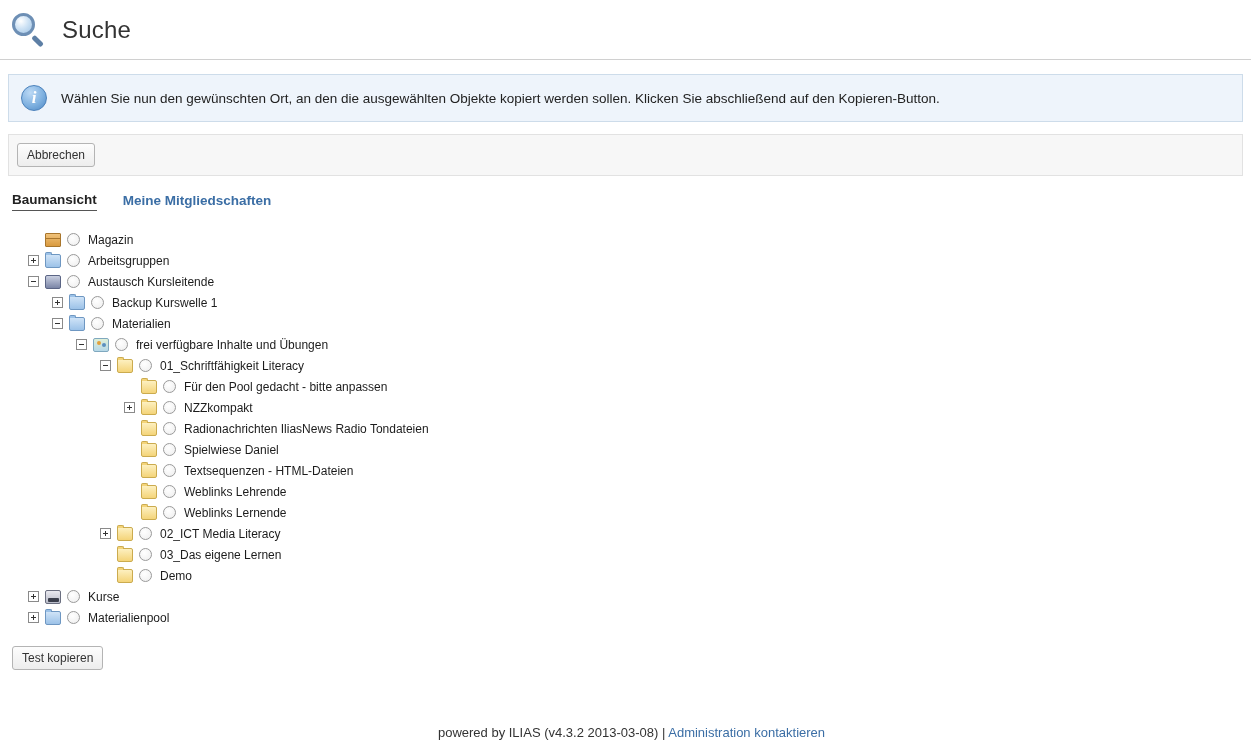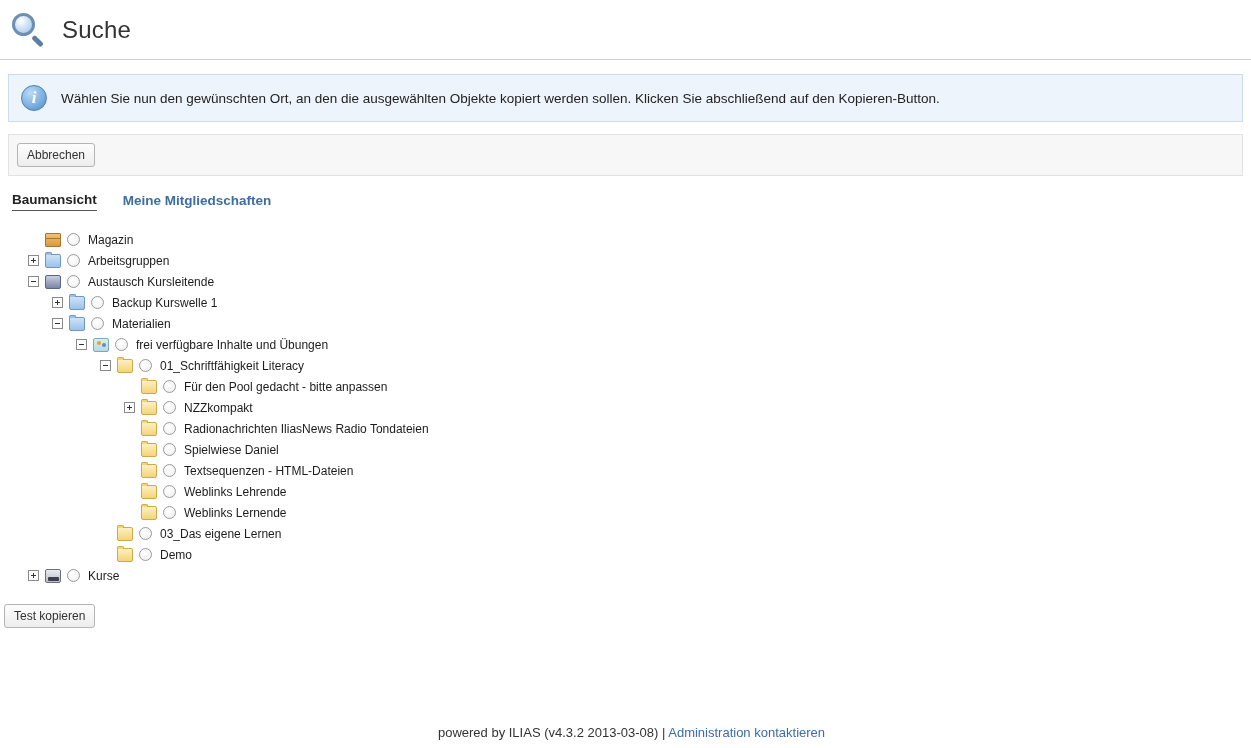--- a/index.html
+++ b/index.html
@@ -290,21 +290,21 @@
     margin-right: 8px;
     box-sizing: border-box;
     cursor: pointer;
   }
   .node-label {
     color: #1c1c1c;
   }
 
   
   .footer-action {
-    margin: 18px 0 0 4px;
+    margin: 18px 0 0 12px;
   }
 
   
   .page-footer {
     position: absolute;
     left: 12px; right: 0;
     bottom: 8px;
     text-align: center;
     font-size: 13px;
     color: #333333;
@@ -418,36 +418,48 @@
       <div class="radio"></div>
       <span class="node-label">Weblinks Lehrende</span>
     </div>
     <div class="node" style="padding-left: 96px;">
       <div class="expander none"></div>
       <div class="icon ic-folder-yellow"></div>
       <div class="radio"></div>
       <span class="node-label">Weblinks Lernende</span>
     </div>
     <div class="node" style="padding-left: 72px;">
+      <div class="expander plus"></div>
+      <div class="icon ic-folder-yellow"></div>
+      <div class="radio"></div>
+      <span class="node-label">02_ICT Media Literacy</span>
+    </div>
+    <div class="node" style="padding-left: 72px;">
       <div class="expander none"></div>
       <div class="icon ic-folder-yellow"></div>
       <div class="radio"></div>
       <span class="node-label">03_Das eigene Lernen</span>
     </div>
     <div class="node" style="padding-left: 72px;">
       <div class="expander none"></div>
       <div class="icon ic-folder-yellow"></div>
       <div class="radio"></div>
       <span class="node-label">Demo</span>
     </div>
     <div class="node" style="padding-left: 0px;">
       <div class="expander plus"></div>
       <div class="icon ic-courses"></div>
       <div class="radio"></div>
       <span class="node-label">Kurse</span>
+    </div>
+    <div class="node" style="padding-left: 0px;">
+      <div class="expander plus"></div>
+      <div class="icon ic-folder-blue"></div>
+      <div class="radio"></div>
+      <span class="node-label">Materialienpool</span>
     </div>
   </div>
 
 <div class="footer-action">
   <button class="btn">Test kopieren</button>
 </div>
 
 <div class="page-footer">
   <span>powered by ILIAS (v4.3.2 2013-03-08) | </span><a href="#">Administration kontaktieren</a>
 </div>

